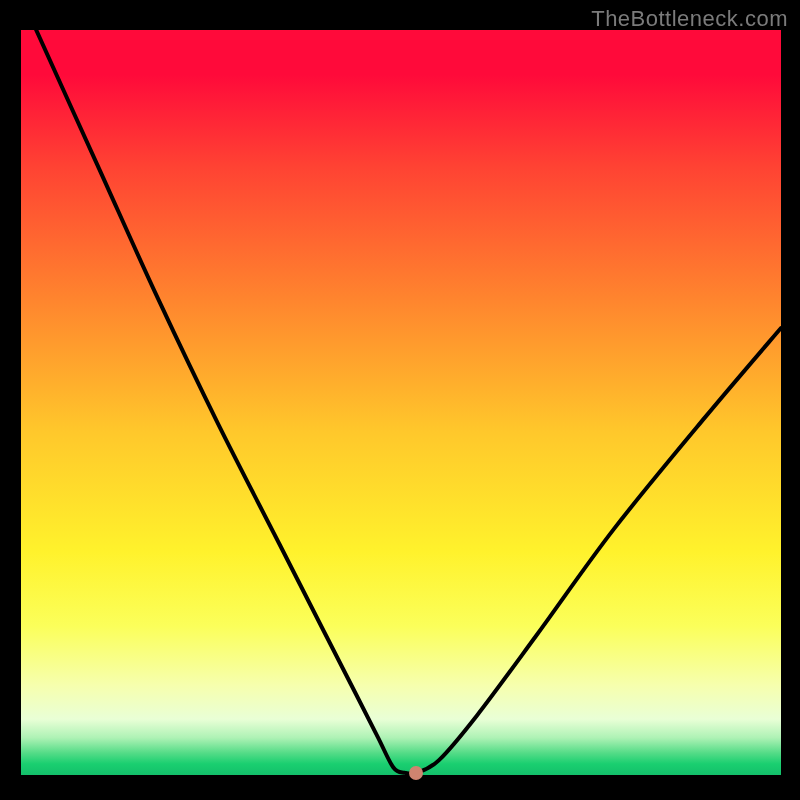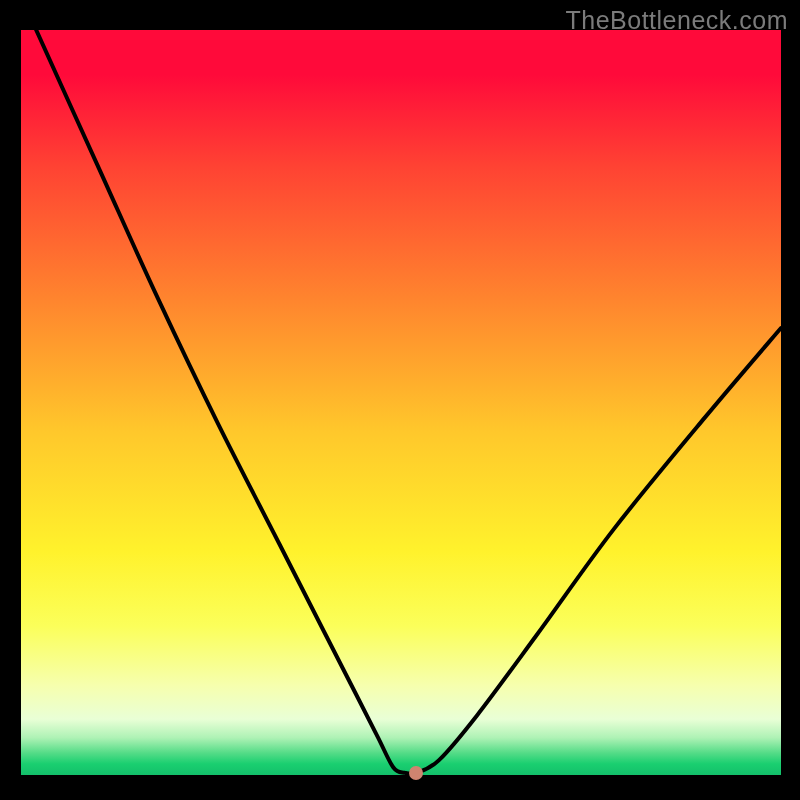--- a/index.html
+++ b/index.html
@@ -15,21 +15,21 @@
     position: relative;
     width: 800px;
     height: 800px;
     background: #000;
   }
   .watermark {
     position: absolute;
     top: 6px;
     right: 12px;
     color: #7b7b7b;
-    font-size: 25px;
+    font-size: 22px;
     font-weight: 500;
     letter-spacing: 0.5px;
   }
   .plot {
     position: absolute;
     left: 21px;
     top: 30px;
     width: 760px;
     height: 745px;
     

